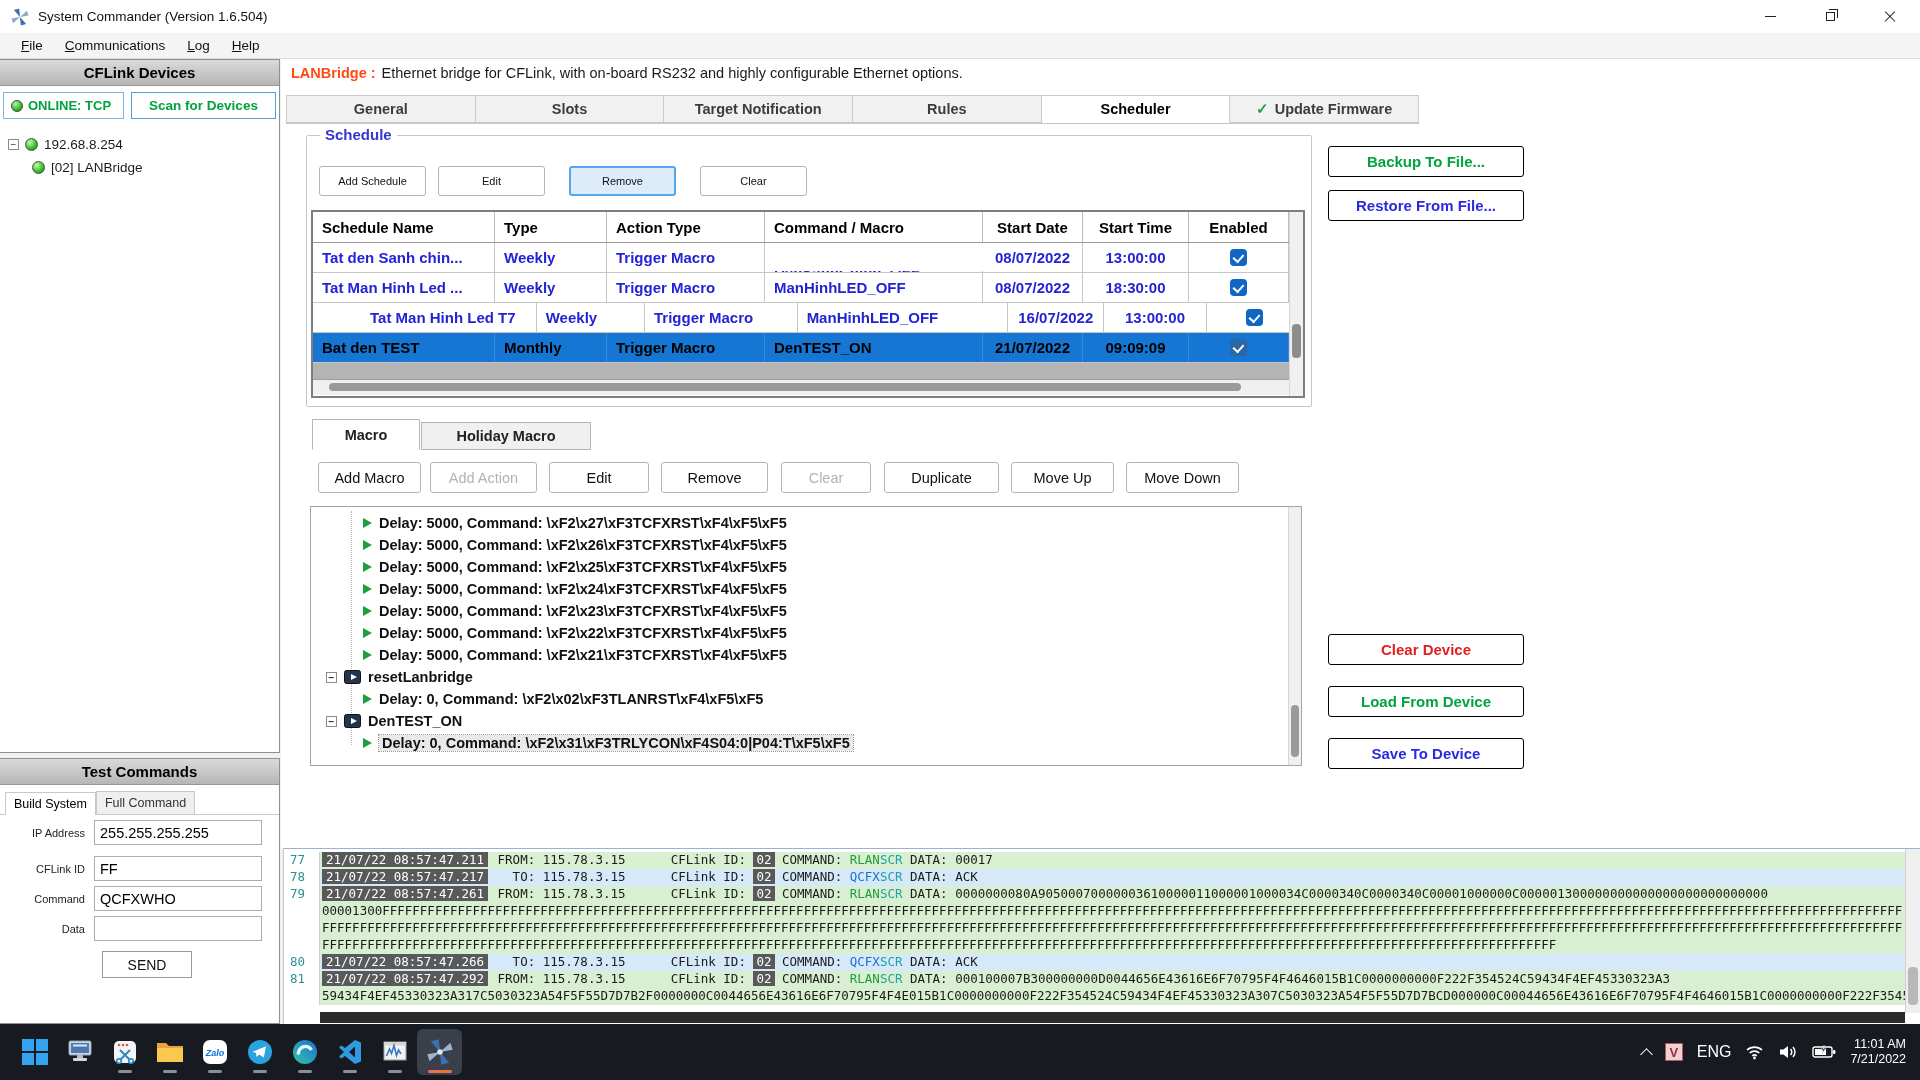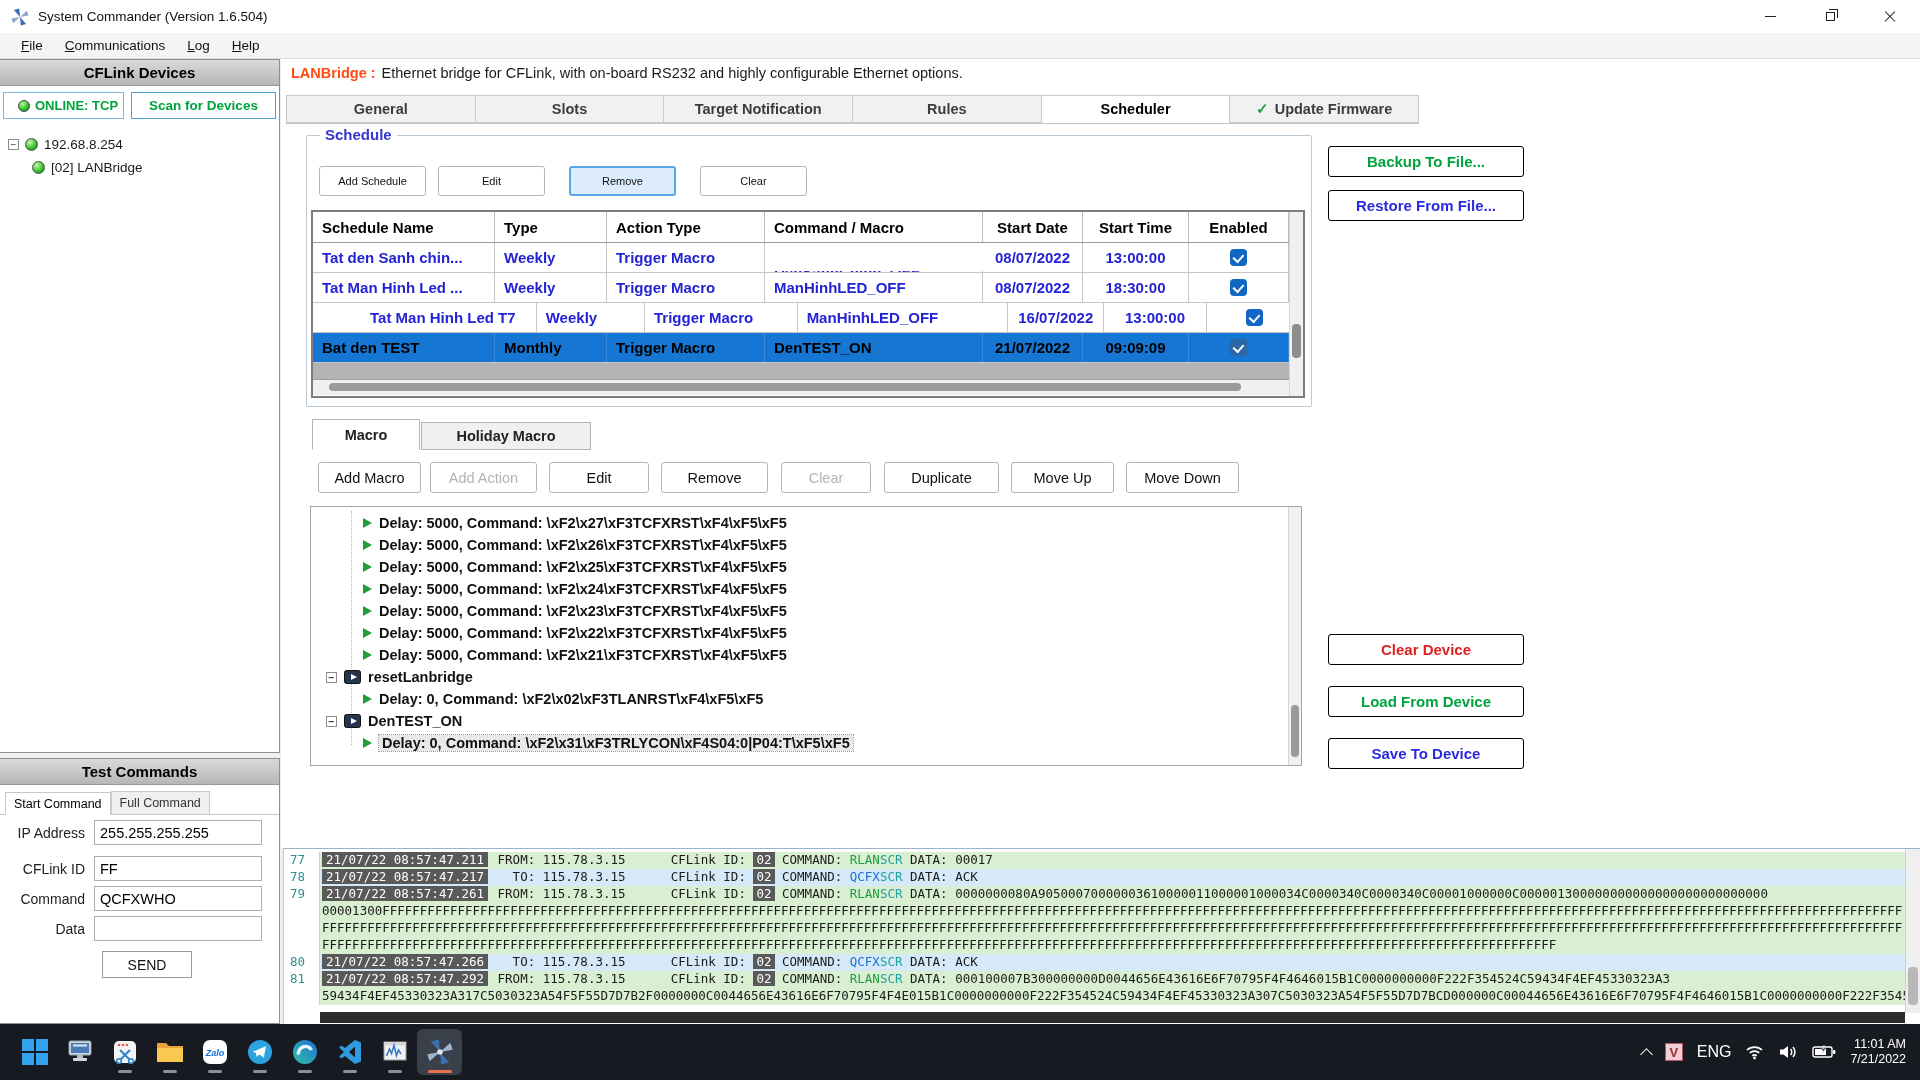--- a/index.html
+++ b/index.html
@@ -24,39 +24,39 @@
   
   .menubar{left:0;top:33px;width:1920px;height:26px;background:#f4f4f4;border-bottom:1px solid #dcdcdc;display:flex;align-items:center;padding-left:10px}
   .menu-item{display:inline-block;padding:3px 11px;font-size:13.5px;color:#111}
   .menu-item::first-letter{text-decoration:underline}
 
   
   .cflink-panel{left:0;top:59px;width:280px;height:694px;background:#fff;border:1px solid #8f8f8f;border-left:none}
   .panel-header{height:26px;background:linear-gradient(#dadada,#b6b6b6);border-bottom:1px solid #979797;
     font-weight:bold;font-size:15px;text-align:center;line-height:26px;color:#000}
   .dev-btn-row{display:flex;gap:7px;padding:6px 3px 4px 3px}
-  .btn-online{width:121px;height:27px;background:#fff;border:1px solid #79b6e6;display:flex;align-items:center;gap:5px;padding-left:14px;
+  .btn-online{width:121px;height:27px;background:#fff;border:1px solid #79b6e6;display:flex;align-items:center;gap:5px;padding-left:7px;
     color:#00a33d;font-weight:bold;font-size:13px}
   .led{width:12px;height:12px;border-radius:50%;background:radial-gradient(circle at 35% 30%,#b9f7a8,#35c227 55%,#0f7d10);border:1px solid #4a4a4a}
   .btn-scan{flex:1;height:27px;background:#fff;border:1px solid #4f9ed8;color:#00a33d;font-weight:bold;font-size:13.5px;
     display:flex;align-items:center;justify-content:center}
   .tree{padding:10px 0 0 8px;font-size:13.5px}
   .trow-dev{display:flex;align-items:center;height:23px;gap:6px}
   .expander{width:11px;height:11px;border:1px solid #8c8c8c;background:#fff;font-size:10px;line-height:9px;text-align:center;color:#333;flex:0 0 auto}
   .expander::before{content:"−"}
   .sphere{width:13px;height:13px;border-radius:50%;background:radial-gradient(circle at 35% 30%,#c9f7b8,#3ec12e 55%,#137a12);border:1px solid #3d5a3d;flex:0 0 auto}
   .tree-child{padding-left:24px}
 
   
   .test-panel{left:0;top:758px;width:280px;height:266px;background:#fff;border:1px solid #8f8f8f;border-left:none}
   .tc-tabs{display:flex;align-items:flex-end;height:26px;margin-top:3px;padding-left:5px;border-bottom:1px solid #c8c8c8}
   .tc-tab{font-size:12.5px;padding:4px 8px;border:1px solid #c8c8c8;border-bottom:none;background:#efefef;color:#333}
   .tc-tab.active{background:#fff;position:relative;top:1px;font-weight:normal;color:#000}
   .tc-field{position:absolute;left:0;width:280px;height:27px;display:flex;align-items:center}
-  .tc-label{width:94px;text-align:right;padding-right:9px;font-size:14px;color:#222;box-sizing:border-box}
+  .tc-label{width:94px;text-align:right;padding-right:9px;font-size:11px;color:#222;box-sizing:border-box}
   .tc-input{width:168px;height:25px;border:1px solid #adadad;background:#fff;font-size:14.5px;
     font-family:"Liberation Sans",sans-serif;padding:0 5px;color:#000}
   .send-btn{position:absolute;left:102px;top:192px;width:90px;height:27px;background:#fff;border:1px solid #9a9a9a;font-size:14px;color:#111;
     display:flex;align-items:center;justify-content:center}
 
   
   .main{left:281px;top:59px;width:1639px;height:789px;background:#fff}
   .dev-desc{position:absolute;left:10px;top:6px;font-size:14.5px}
   .dev-name{color:#ff4a12;font-weight:bold;margin-right:6px}
   .tabstrip{position:absolute;left:5px;top:36px;width:1133px;height:29px;display:flex;border-bottom:1px solid #c4c4c4}
@@ -194,21 +194,21 @@
     <div class="trow-dev tree-child" data-interactable="true">
       <span class="sphere" data-interactable="false"></span>
       <span data-interactable="false">[02] LANBridge</span>
     </div>
   </div>
 </div>
 
 <div class="abs test-panel" data-interactable="false">
   <div class="panel-header" data-interactable="false">Test Commands</div>
   <div class="tc-tabs" id="tc-tabs">
-      <div class="tc-tab active" data-interactable="true">Start Command</div>
+      <div class="tc-tab active" data-interactable="true">Build System</div>
       <div class="tc-tab" data-interactable="true">Full Command</div>
     </div>
   <div id="tc-fields">
       <div class="tc-field" data-interactable="false" style="top: 60px;">
         <span class="tc-label" data-interactable="false">IP Address</span>
         <input class="tc-input" data-interactable="true" readonly="" value="255.255.255.255" style="">
       </div>
       <div class="tc-field" data-interactable="false" style="top: 96px;">
         <span class="tc-label" data-interactable="false">CFLink ID</span>
         <input class="tc-input" data-interactable="true" readonly="" value="FF" style="">

